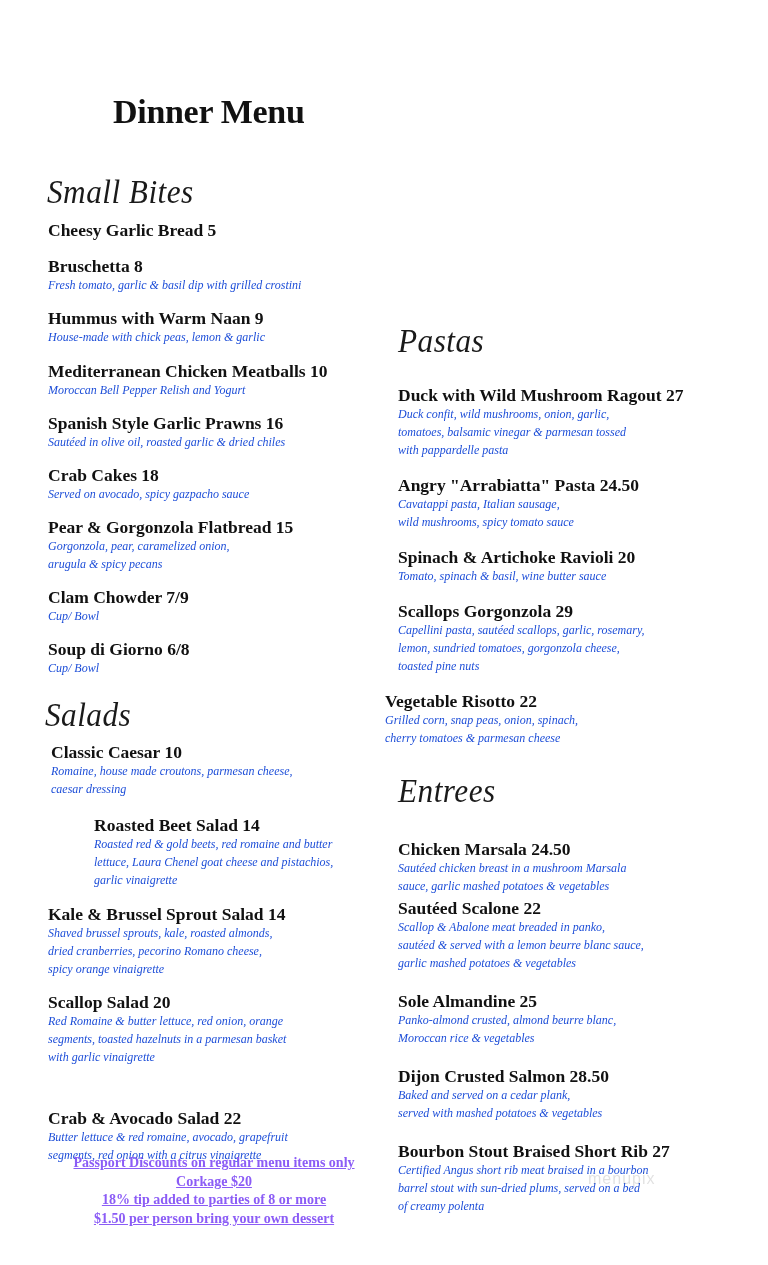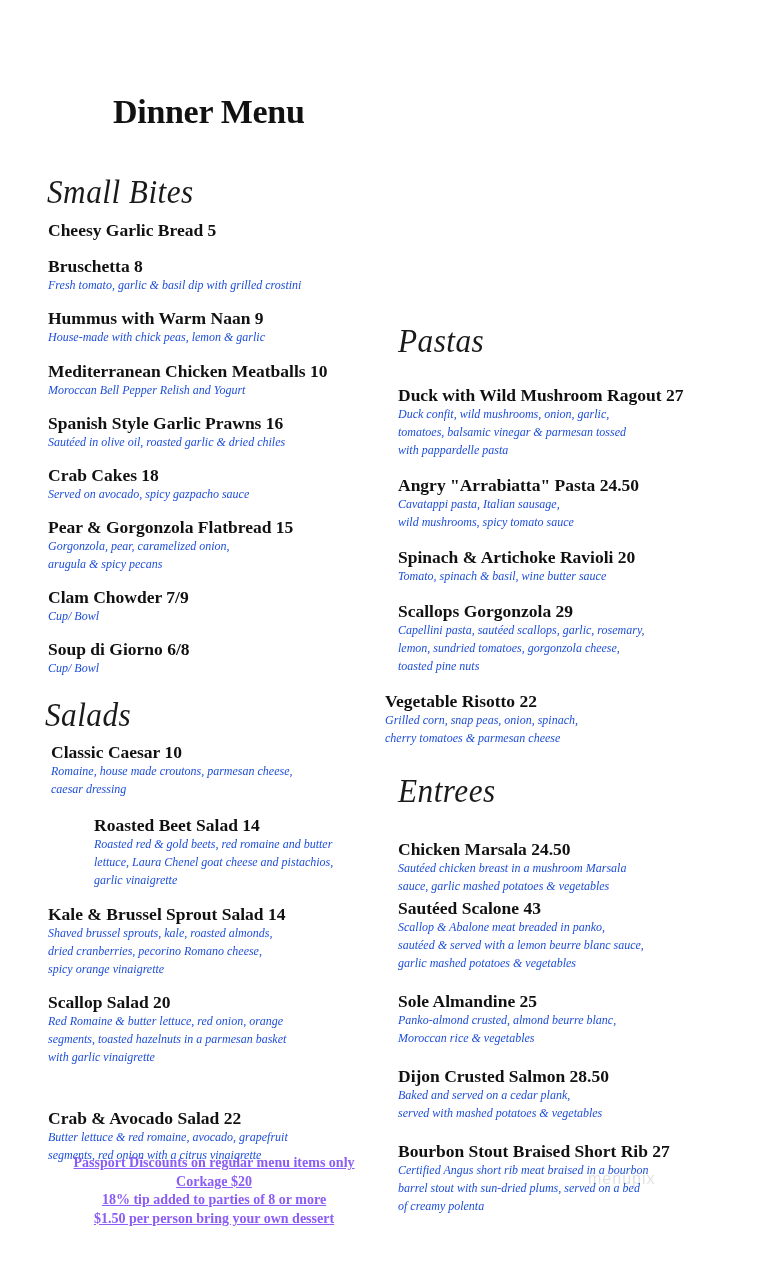--- a/index.html
+++ b/index.html
@@ -147,21 +147,21 @@
 </div>
 
 <div class="section-heading" style="left:398px; top:771px;">Entrees</div>
 
 <div class="item" style="left:398px; top:823px;margin-top:16px;">
   <span class="item-title">Chicken Marsala 24.50</span>
   <span class="item-desc">Sautéed chicken breast in a mushroom Marsala
 sauce, garlic mashed potatoes &amp; vegetables</span>
 </div>
 <div class="item" style="left:398px; top:898px;">
-  <span class="item-title">Sautéed Scalone 43</span>
+  <span class="item-title">Sautéed Scalone 22</span>
   <span class="item-desc">Scallop &amp; Abalone meat breaded in panko,
 sautéed &amp; served with a lemon beurre blanc sauce,
 garlic mashed potatoes &amp; vegetables</span>
 </div>
 <div class="item" style="left:398px; top:991px;">
   <span class="item-title">Sole Almandine 25</span>
   <span class="item-desc">Panko-almond crusted, almond beurre blanc,
 Moroccan rice &amp; vegetables</span>
 </div>
 <div class="item" style="left:398px; top:1066px;">

